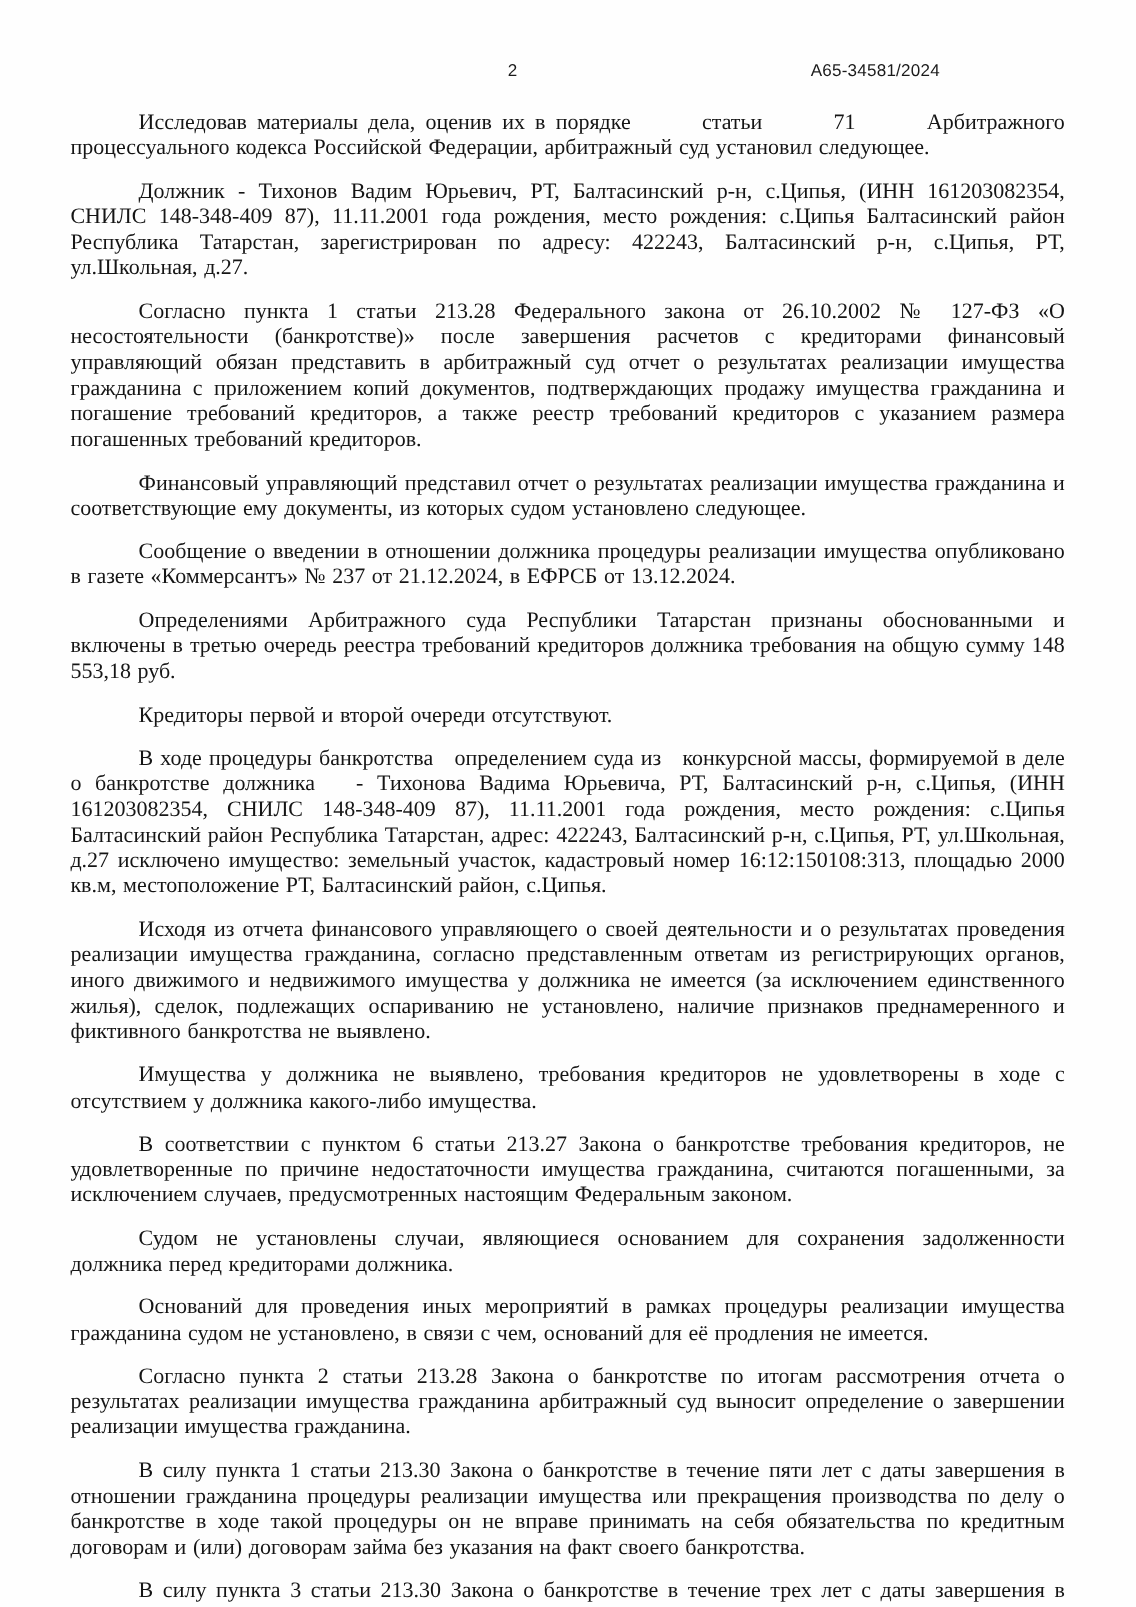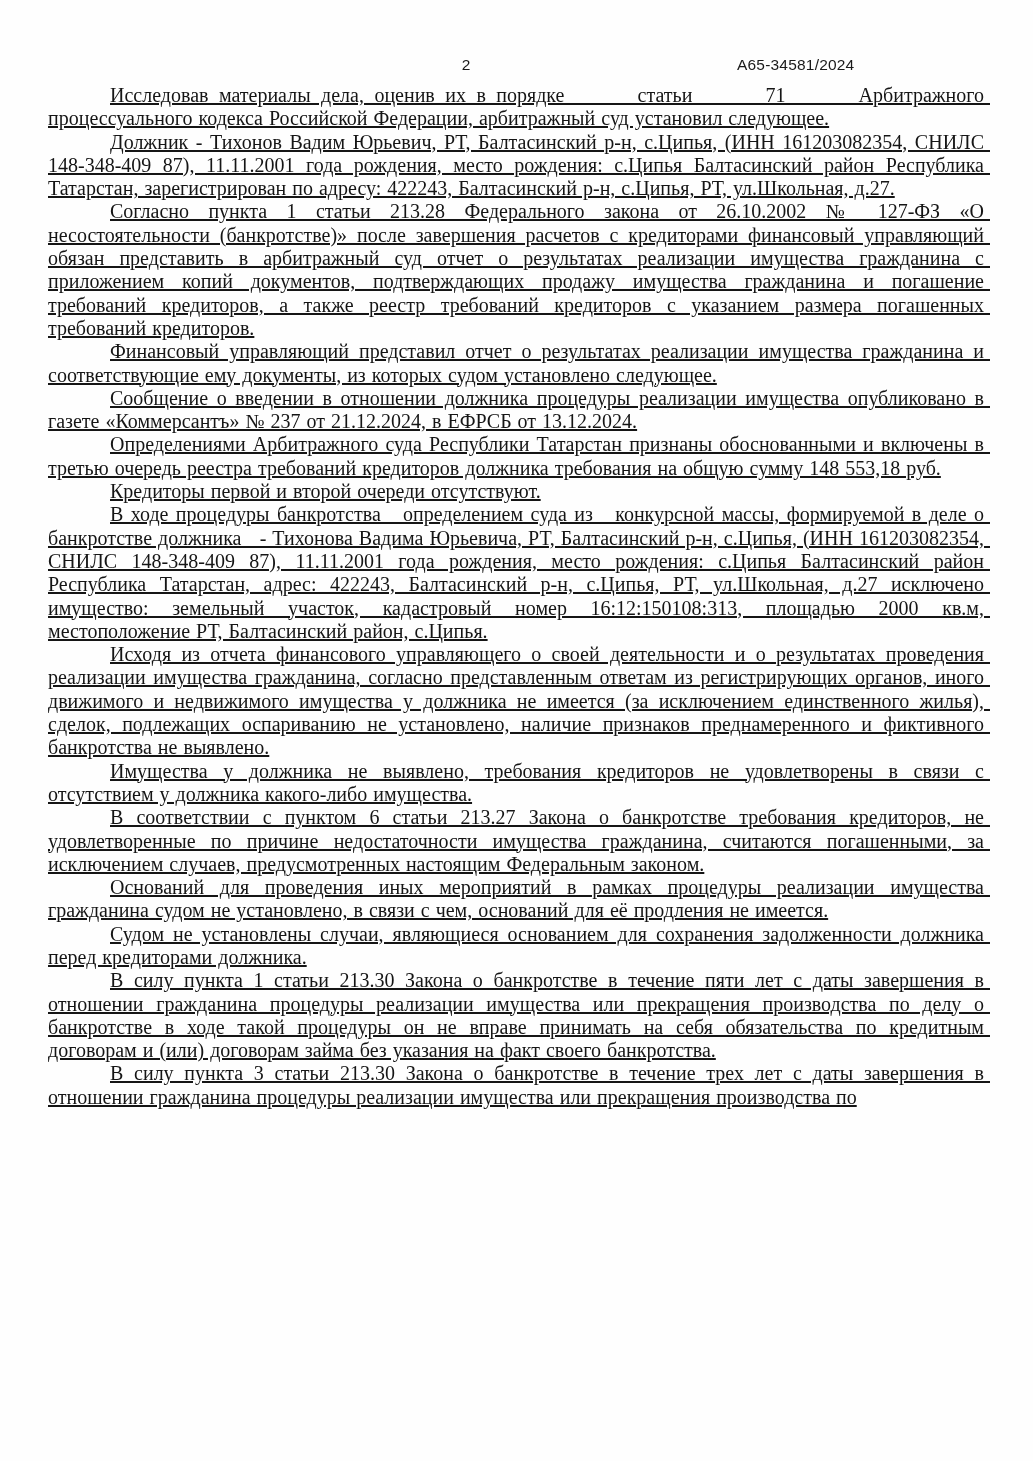--- a/index.html
+++ b/index.html
@@ -41,46 +41,46 @@
   .document-body {
     position: absolute;
     top: 84px;
     left: 48px;
     width: 936px;
     font-size: 20px;
     line-height: 23.3px;
     text-align: justify;
   }
   .para {
-    margin: 0;
+    margin: 16px;
     padding: 0;
     text-indent: 62px;
     white-space: pre-wrap;
     word-spacing: 1px;
-    text-decoration: underline;
   }
 </style>
 </head>
 <body>
 
 <div class="page">
   <div class="page-header">
     <span class="page-number">2</span>
     <span class="case-number">А65-34581/2024</span>
   </div>
   <div class="document-body">
       <p class="para">Исследовав материалы дела, оценив их в порядке       статьи       71       Арбитражного процессуального кодекса Российской Федерации, арбитражный суд установил следующее.</p>
       <p class="para">Должник - Тихонов Вадим Юрьевич, РТ, Балтасинский р-н, с.Ципья, (ИНН 161203082354, СНИЛС 148-348-409 87), 11.11.2001 года рождения, место рождения: с.Ципья Балтасинский район Республика Татарстан, зарегистрирован по адресу: 422243, Балтасинский р-н, с.Ципья, РТ, ул.Школьная, д.27.</p>
       <p class="para">Согласно пункта 1 статьи 213.28 Федерального закона от 26.10.2002 № 127-ФЗ «О несостоятельности (банкротстве)» после завершения расчетов с кредиторами финансовый управляющий обязан представить в арбитражный суд отчет о результатах реализации имущества гражданина с приложением копий документов, подтверждающих продажу имущества гражданина и погашение требований кредиторов, а также реестр требований кредиторов с указанием размера погашенных требований кредиторов.</p>
       <p class="para">Финансовый управляющий представил отчет о результатах реализации имущества гражданина и соответствующие ему документы, из которых судом установлено следующее.</p>
       <p class="para">Сообщение о введении в отношении должника процедуры реализации имущества опубликовано в газете «Коммерсантъ» № 237 от 21.12.2024, в ЕФРСБ от 13.12.2024.</p>
       <p class="para">Определениями Арбитражного суда Республики Татарстан признаны обоснованными и включены в третью очередь реестра требований кредиторов должника требования на общую сумму 148 553,18 руб.</p>
       <p class="para">Кредиторы первой и второй очереди отсутствуют.</p>
       <p class="para">В ходе процедуры банкротства   определением суда из   конкурсной массы, формируемой в деле о банкротстве должника   - Тихонова Вадима Юрьевича, РТ, Балтасинский р-н, с.Ципья, (ИНН 161203082354, СНИЛС 148-348-409 87), 11.11.2001 года рождения, место рождения: с.Ципья Балтасинский район Республика Татарстан, адрес: 422243, Балтасинский р-н, с.Ципья, РТ, ул.Школьная, д.27 исключено имущество: земельный участок, кадастровый номер 16:12:150108:313, площадью 2000 кв.м, местоположение РТ, Балтасинский район, с.Ципья.</p>
       <p class="para">Исходя из отчета финансового управляющего о своей деятельности и о результатах проведения реализации имущества гражданина, согласно представленным ответам из регистрирующих органов, иного движимого и недвижимого имущества у должника не имеется (за исключением единственного жилья), сделок, подлежащих оспариванию не установлено, наличие признаков преднамеренного и фиктивного банкротства не выявлено.</p>
-      <p class="para">Имущества у должника не выявлено, требования кредиторов не удовлетворены в связи с отсутствием у должника какого-либо имущества.</p>
+      <p class="para">Имущества у должника не выявлено, требования кредиторов не удовлетворены в ходе с отсутствием у должника какого-либо имущества.</p>
       <p class="para">В соответствии с пунктом 6 статьи 213.27 Закона о банкротстве требования кредиторов, не удовлетворенные по причине недостаточности имущества гражданина, считаются погашенными, за исключением случаев, предусмотренных настоящим Федеральным законом.</p>
+      <p class="para">Судом не установлены случаи, являющиеся основанием для сохранения задолженности должника перед кредиторами должника.</p>
       <p class="para">Оснований для проведения иных мероприятий в рамках процедуры реализации имущества гражданина судом не установлено, в связи с чем, оснований для её продления не имеется.</p>
-      <p class="para">Судом не установлены случаи, являющиеся основанием для сохранения задолженности должника перед кредиторами должника.</p>
+      <p class="para">Согласно пункта 2 статьи 213.28 Закона о банкротстве по итогам рассмотрения отчета о результатах реализации имущества гражданина арбитражный суд выносит определение о завершении реализации имущества гражданина.</p>
       <p class="para">В силу пункта 1 статьи 213.30 Закона о банкротстве в течение пяти лет с даты завершения в отношении гражданина процедуры реализации имущества или прекращения производства по делу о банкротстве в ходе такой процедуры он не вправе принимать на себя обязательства по кредитным договорам и (или) договорам займа без указания на факт своего банкротства.</p>
       <p class="para">В силу пункта 3 статьи 213.30 Закона о банкротстве в течение трех лет с даты завершения в отношении гражданина процедуры реализации имущества или прекращения производства по</p>
     </div>
 </div>
 
 </body></html>

